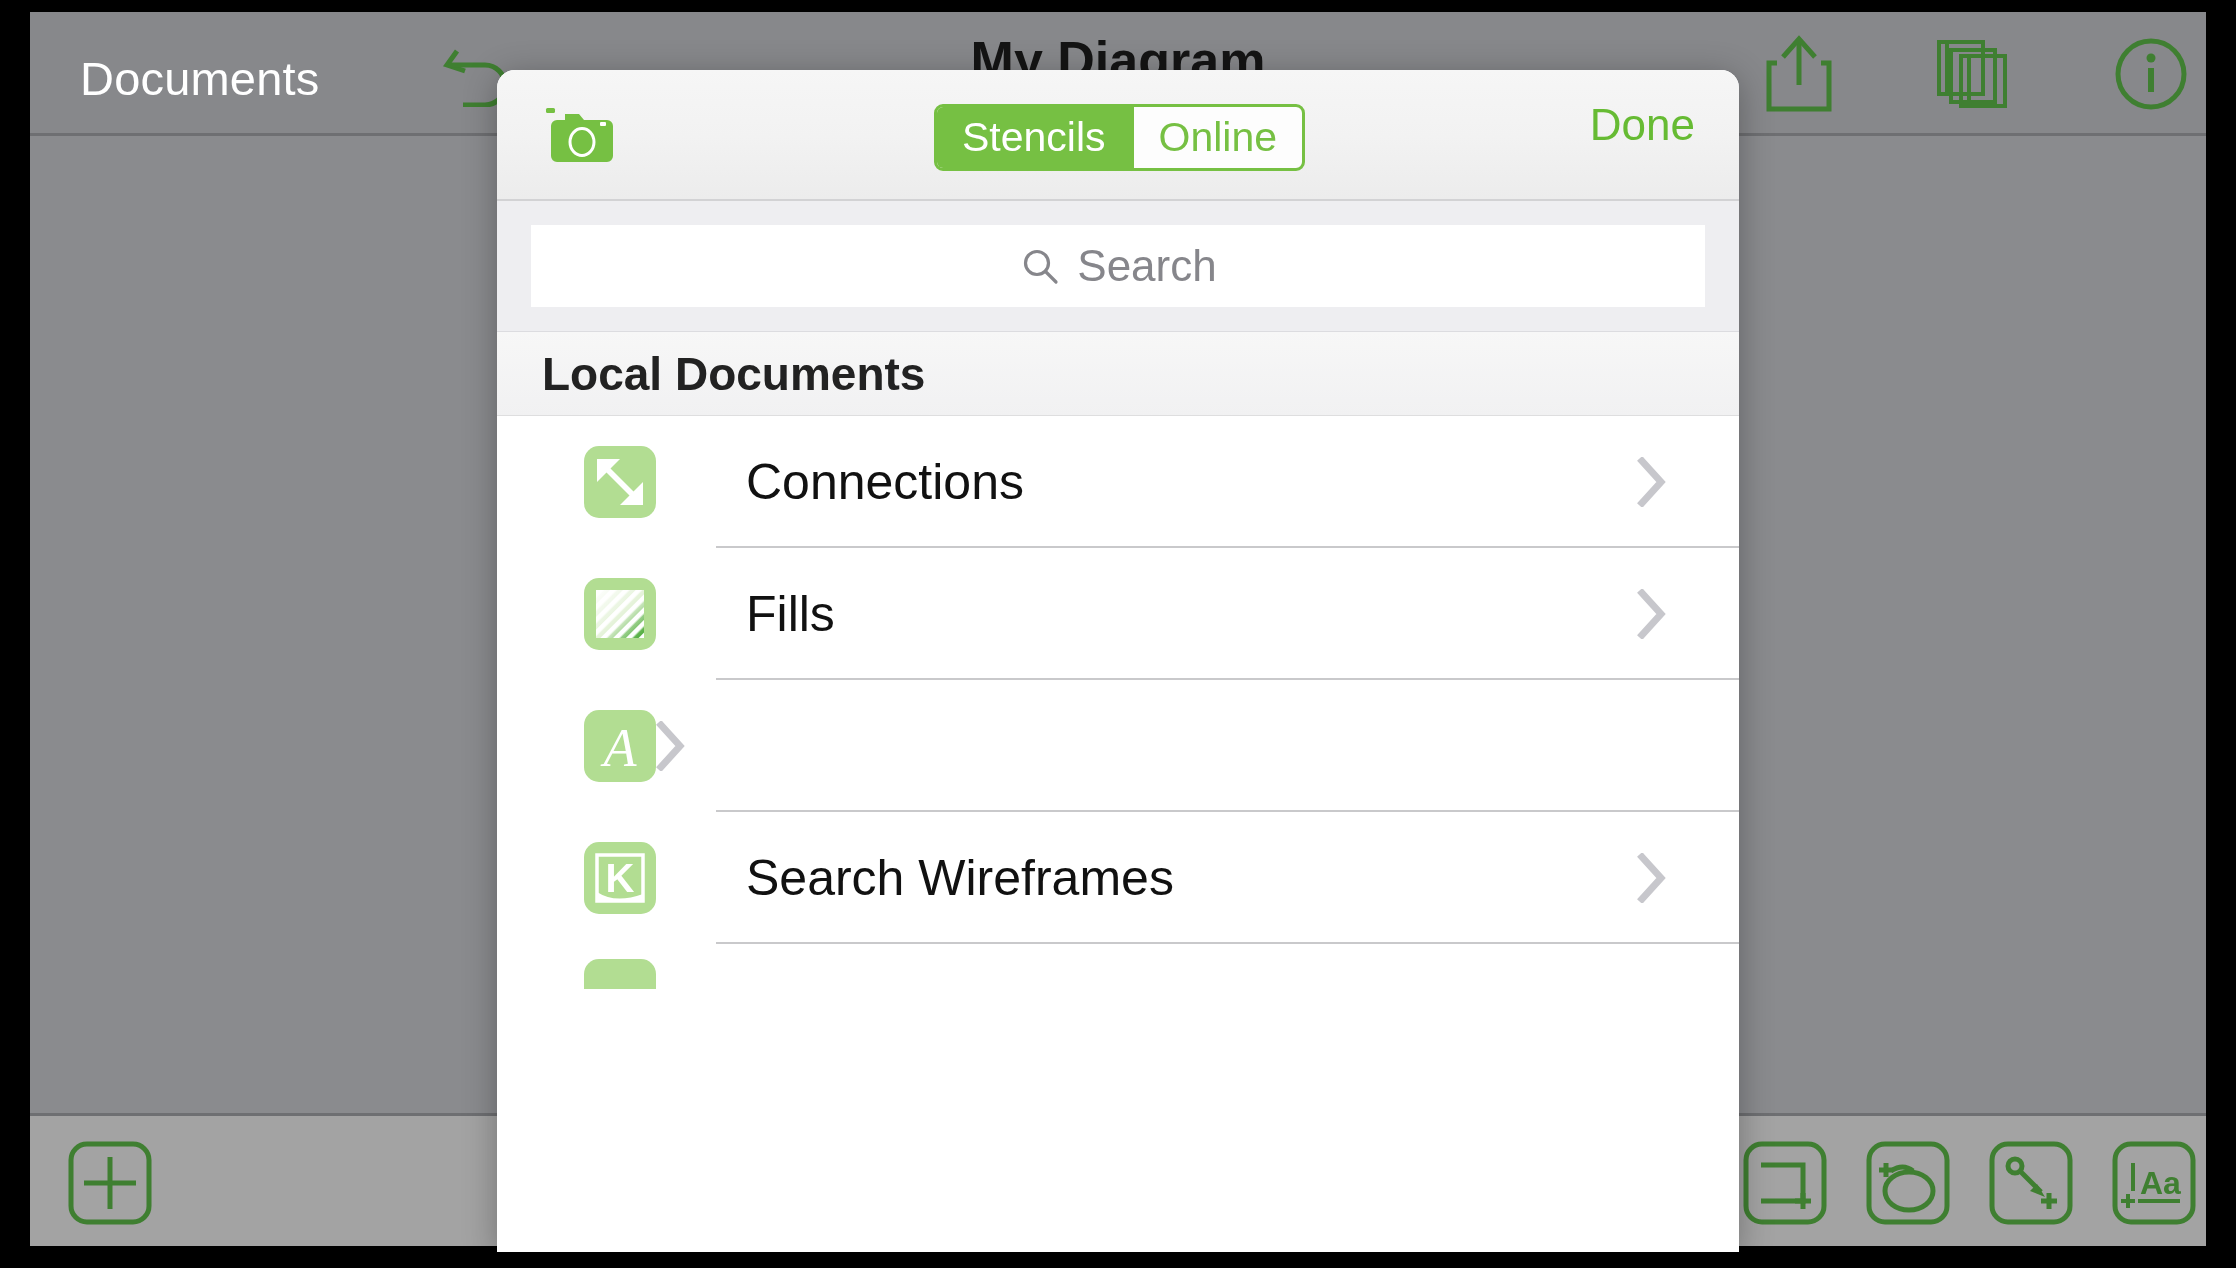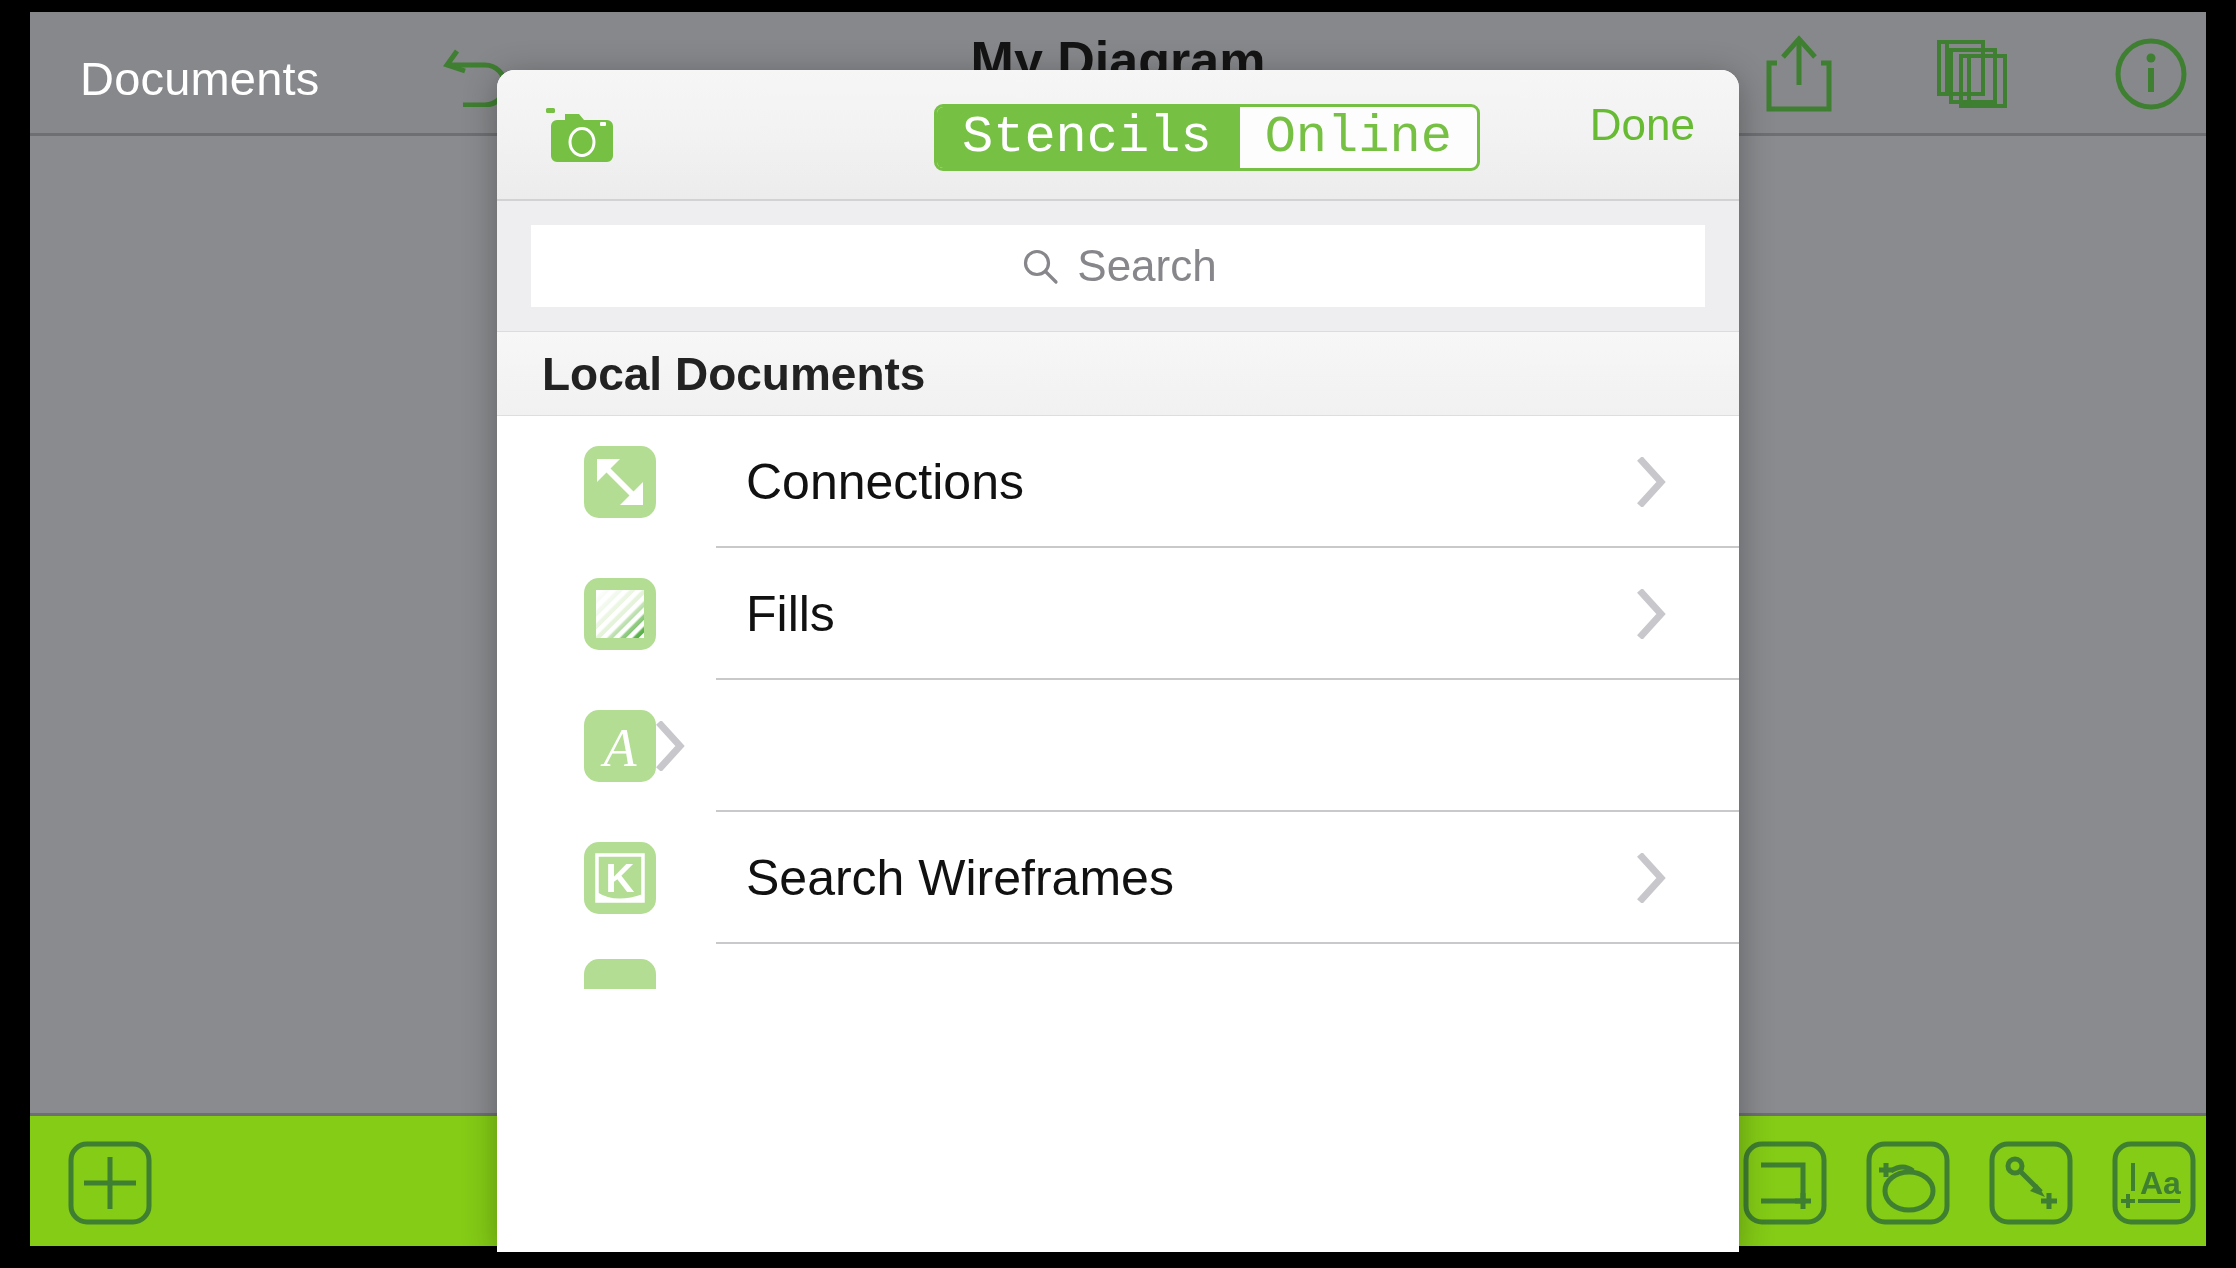--- a/index.html
+++ b/index.html
@@ -19,21 +19,21 @@
   }
   .top-toolbar {
     position:absolute; left:30px; top:12px;
     width:2176px; height:124px;
     background:#87888b;
     border-bottom:3px solid #6e6f72;
   }
   .bottom-toolbar {
     position:absolute; left:30px; top:1113px;
     width:2176px; height:133px;
-    background:#84cc16;
+    background:#a3a3a3;
     border-top:3px solid #6e6f72;
   }
   .canvas-area {
     position:absolute; left:30px; top:136px;
     width:2176px; height:977px;
     background:#8a8b8e;
   }
 
   .tb-item { position:absolute; display:flex; align-items:center; justify-content:center; }
   .tb-text {
@@ -70,25 +70,24 @@
     position:absolute; left:437px; top:34px;
     display:flex; height:67px;
     border:3px solid #76c043;
     border-radius:9px;
     overflow:hidden;
     background:#fdfdfd;
   }
   .seg-opt {
     display:flex; align-items:center; justify-content:center;
     padding:0 25px;
-    font-size:52px;
+    font-size:41px;
     color:#76c043;
     background:transparent;
     line-height:1;
-    font-family:Liberation Mono, monospace;
   }
   .seg-opt.active { background:#76c043; color:#ffffff; }
   .seg-divider { width:3px; background:#76c043; }
   .done-btn {
     position:absolute; right:44px; top:30px;
     font-size:44px; color:#66bb33; font-weight:500;
   }
 
   
   .search-wrap {

